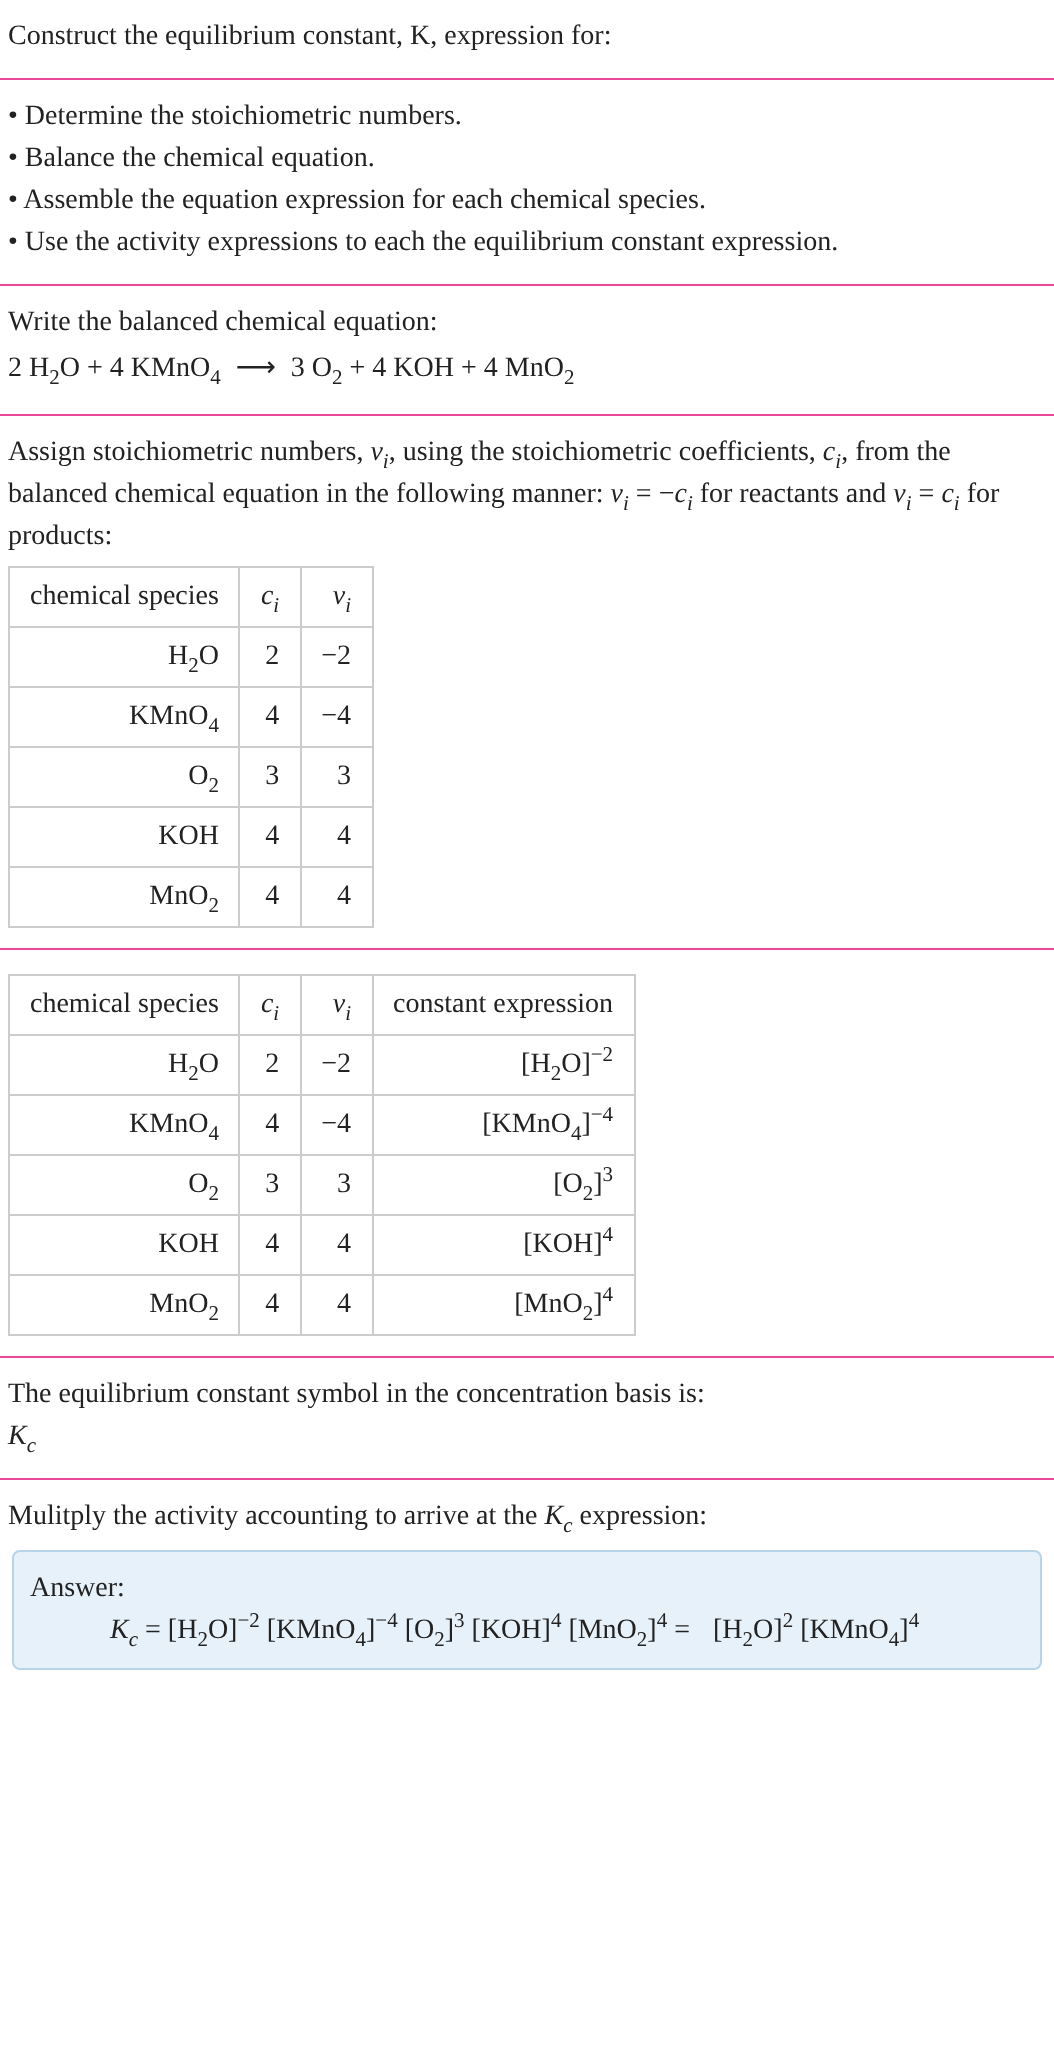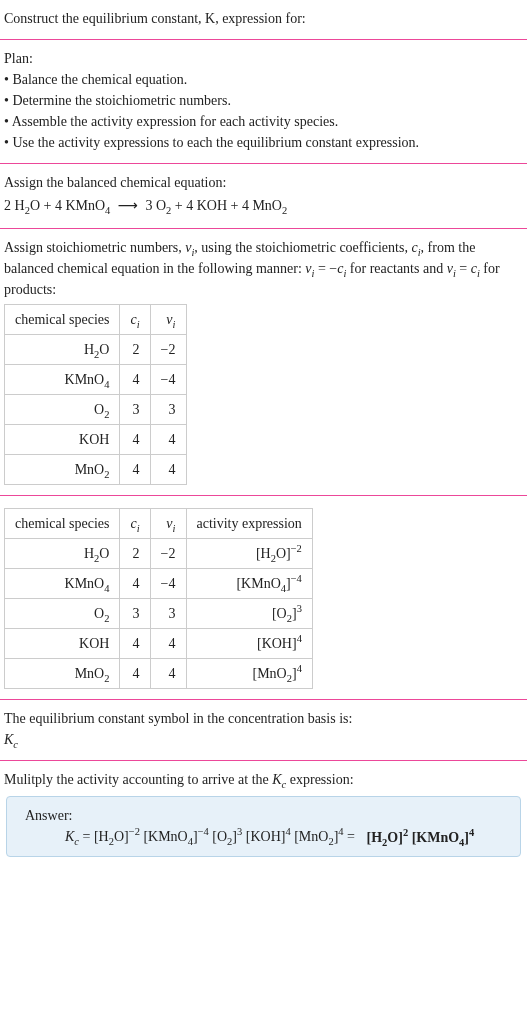--- a/index.html
+++ b/index.html
@@ -27,52 +27,51 @@
     table.data th, table.data td {
       border: 1px solid #ccc;
       padding: 4px 10px;
       font-weight: normal;
       text-align: right;
     }
     .answer-box {
       background: #e7f1f9;
       border: 1px solid #b8d4e8;
       border-radius: 4px;
-      padding: 8px 18px;
+      padding: 8px 8px;
       margin: 6px 2px 4px 2px;
     }
     .frac {
       display: inline-block;
       vertical-align: middle;
       text-align: center;
       margin: 0 4px;
     }
     .frac .num { display: block; border-bottom: 1px solid #222; padding: 0 4px; }
-    .frac .den { display: block; padding: 0 4px; font-weight: bold; }
+    .frac .den { display: block; padding: 0 4px; }
     .eq-line { margin: 2px 0; }
     .indent { padding-left: 40px; }
     .nowrap { white-space: nowrap; }
   </style>
 </head>
 <body>
 
 <div class="section">
   <div><span>Construct the equilibrium constant, K, expression for:</span></div>
 </div>
 
 <div class="section">
-  <div>Plan:</div>
+  <div>• Determine the stoichiometric numbers.</div>
   <div>• Balance the chemical equation.</div>
-  <div>• Determine the stoichiometric numbers.</div>
-  <div>• Assemble the activity expression for each activity species.</div>
+  <div>• Assemble the equation expression for each chemical species.</div>
   <div>• Use the activity expressions to each the equilibrium constant expression.</div>
 </div>
 
 <div class="section">
-  <div>Assign the balanced chemical equation:</div>
+  <div>Write the balanced chemical equation:</div>
   <div class="eq-line">
     2 H<sub>2</sub>O + 4 KMnO<sub>4</sub> <span class="arrow">⟶</span> 3 O<sub>2</sub> + 4 KOH + 4 MnO<sub>2</sub>
   </div>
 </div>
 
 <div class="section">
   <div>
     <span>Assign stoichiometric numbers, </span><span class="italic">ν<sub>i</sub></span><span>, using the stoichiometric coefficients, </span><span class="italic">c<sub>i</sub></span><span>, from the balanced chemical equation in the following manner: </span><span class="italic">ν<sub>i</sub></span> = −<span class="italic">c<sub>i</sub></span><span> for reactants and </span><span class="italic">ν<sub>i</sub></span> = <span class="italic">c<sub>i</sub></span><span> for products:</span>
   </div>
   <table class="data">
@@ -111,21 +110,21 @@
     </table>
 </div>
 
 <div class="section">
   <table class="data">
     <tbody>
         <tr>
       <th>chemical species</th>
       <th><span class="italic">c<sub>i</sub></span></th>
       <th><span class="italic">ν<sub>i</sub></span></th>
-      <th>activity expression</th>
+      <th>constant expression</th>
     </tr>
     <tr>
           <td>H<sub>2</sub>O</td>
           <td>2</td>
           <td>−2</td>
           <td>[H<sub>2</sub>O]<sup>−2</sup></td>
         </tr>
     <tr>
           <td>KMnO<sub>4</sub></td>
           <td>4</td>

